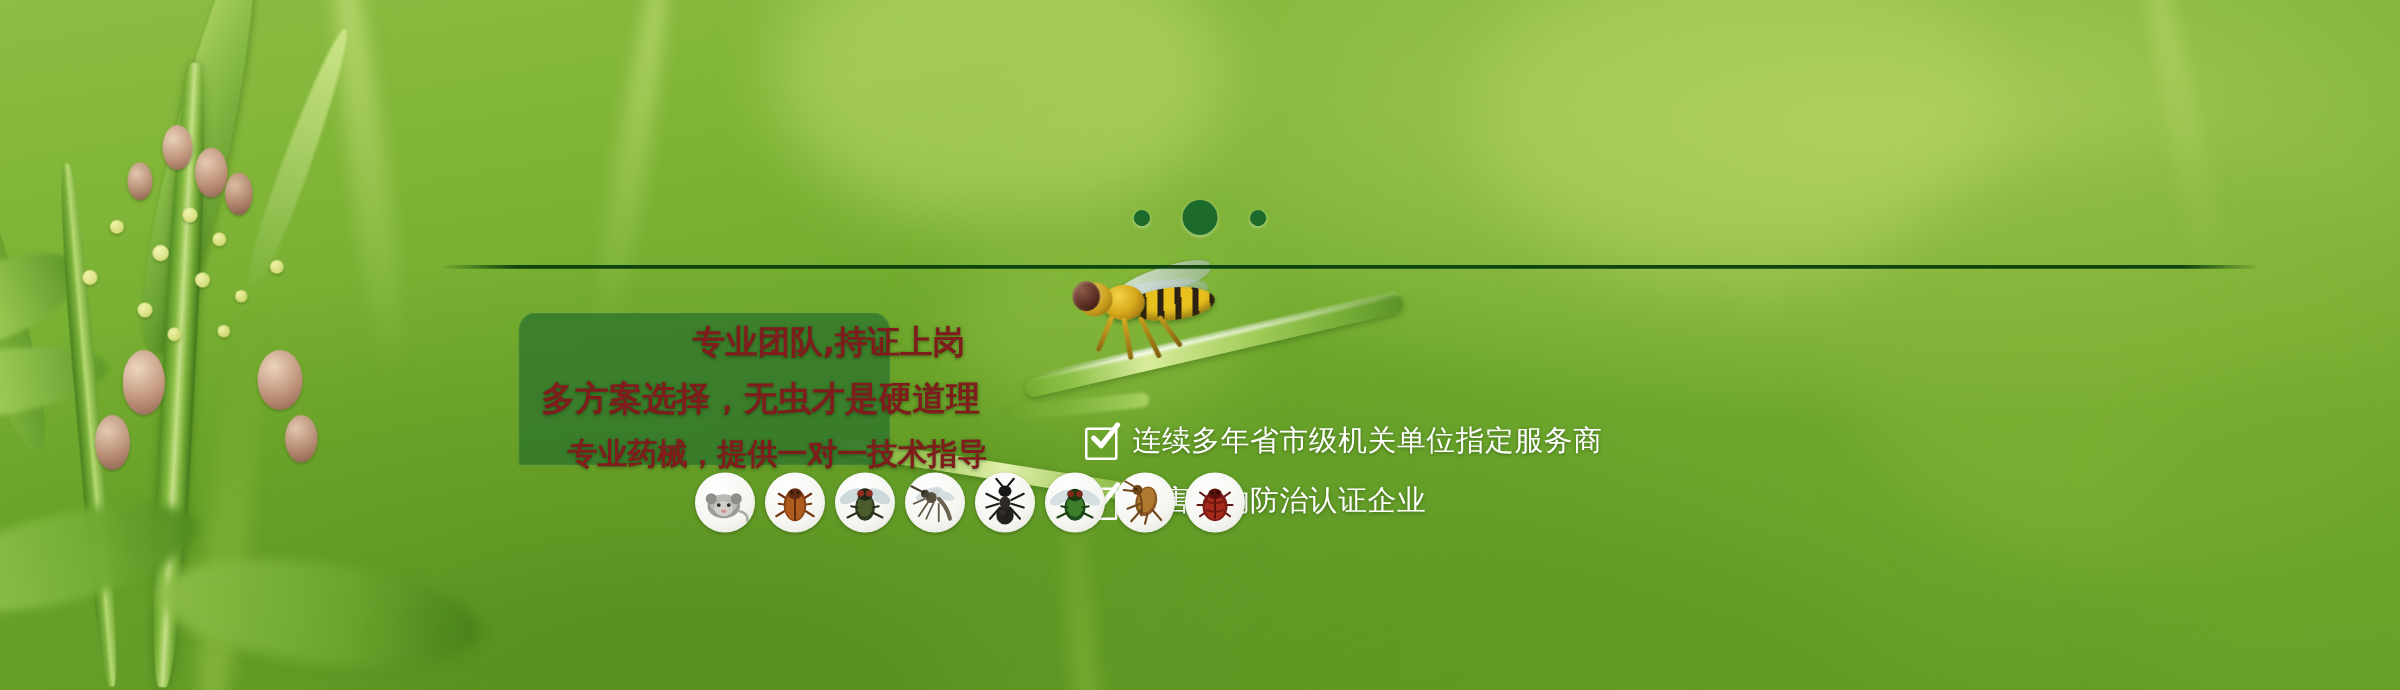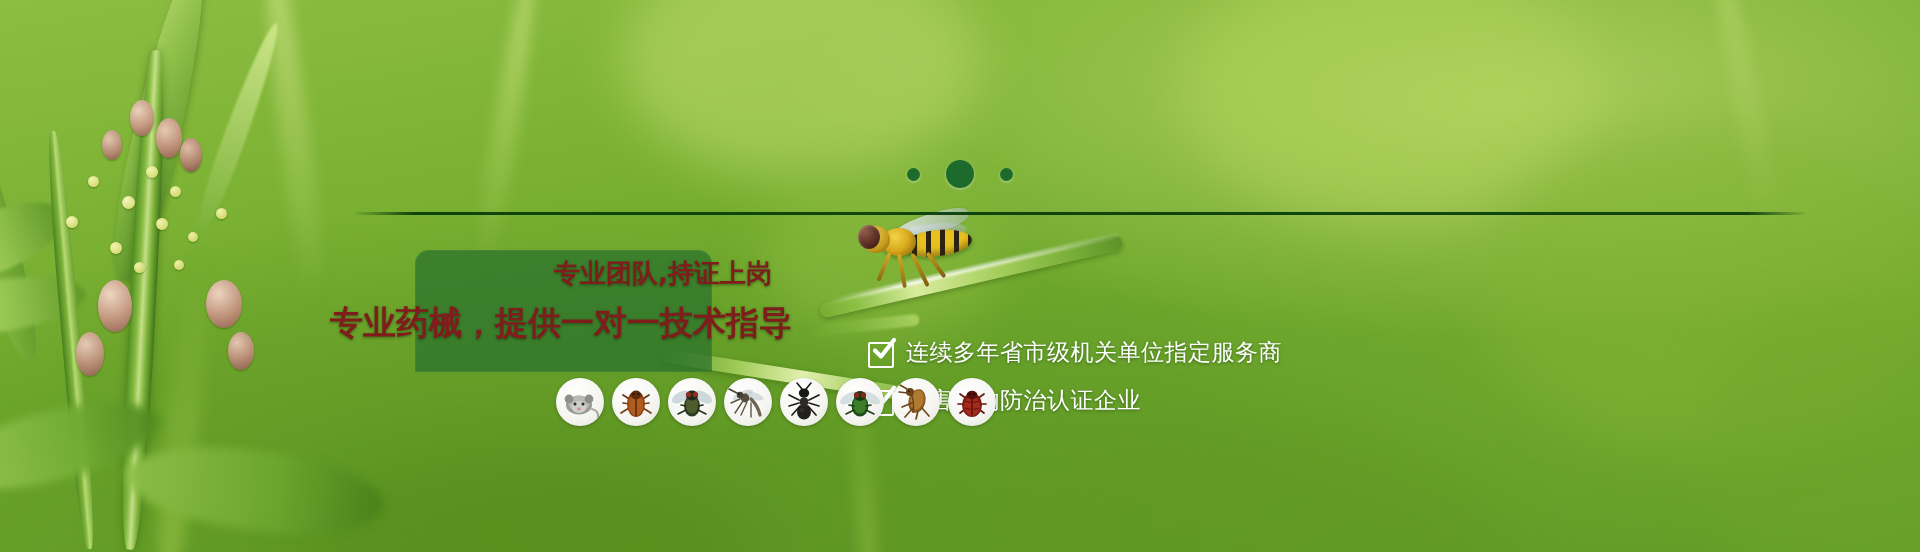--- a/index.html
+++ b/index.html
@@ -96,21 +96,21 @@
   #panel-lines .pl{
     color:#7f1d1d;
     font-family:"DejaVu Sans","Liberation Sans",sans-serif;
     font-weight:bold;
     white-space:nowrap;
     text-shadow:0 1px 3px rgba(18,48,6,.55);
     letter-spacing:0px;
   }
   #panel-lines .pl.l1{font-size:26px;padding-right:18px;}
   #panel-lines .pl.l2{font-size:27px;padding-right:6px;}
-  #panel-lines .pl.l3{font-size:33px;padding-right:0px;}
+  #panel-lines .pl.l3{font-size:24px;padding-right:0px;}
 
   
   #rule{
     position:absolute;left:355px;top:212px;width:1450px;height:3px;
     background:linear-gradient(to right,rgba(10,62,12,.05) 0%,rgba(10,62,12,.95) 4%,rgba(10,62,12,.95) 96%,rgba(10,62,12,.05) 100%);
   }
 
   
   #checks{
     position:absolute;left:868px;top:337px;
@@ -263,20 +263,21 @@
 
   <div id="dots">
     <span class="dot s"></span>
     <span class="dot m"></span>
     <span class="dot s"></span>
   </div>
 
   <div id="panel"></div>
   <div id="panel-lines">
     <div class="pl l1">专业团队,持证上岗</div>
+    <div class="pl l2">多方案选择，无虫才是硬道理</div>
     <div class="pl l3">专业药械，提供一对一技术指导</div>
   </div>
 
   <div id="checks">
     <div class="check-row">
       <span class="check-box">
         <span class="bx"></span>
         <svg class="tick" viewBox="0 0 26 26" fill="none" aria-hidden="true">
           <path d="M4 13.5 L10 19.5 L23 3" stroke="#ffffff" stroke-width="4.2" stroke-linecap="round" stroke-linejoin="round"></path>
         </svg>

